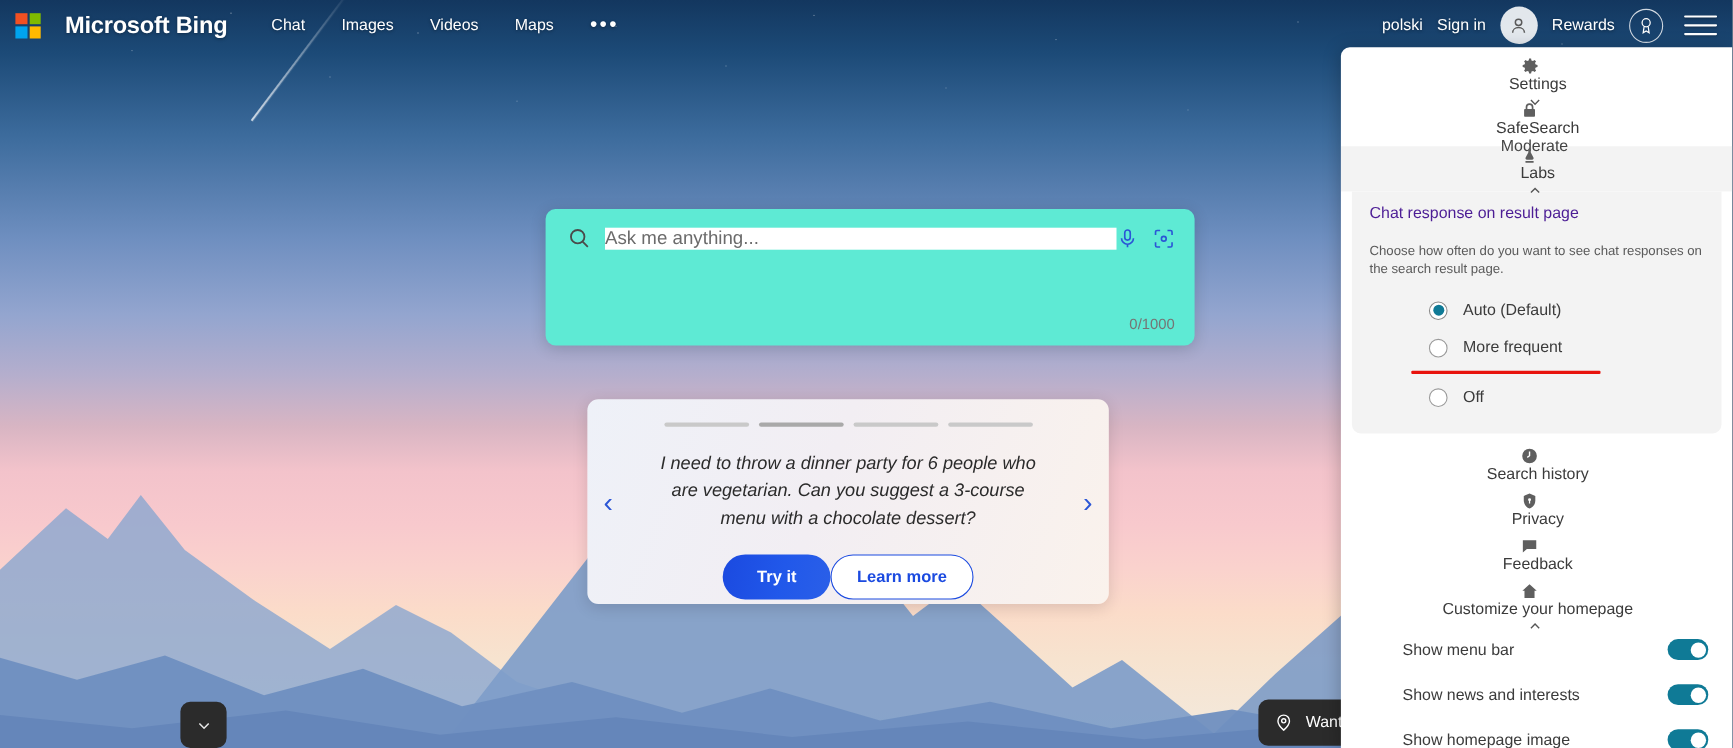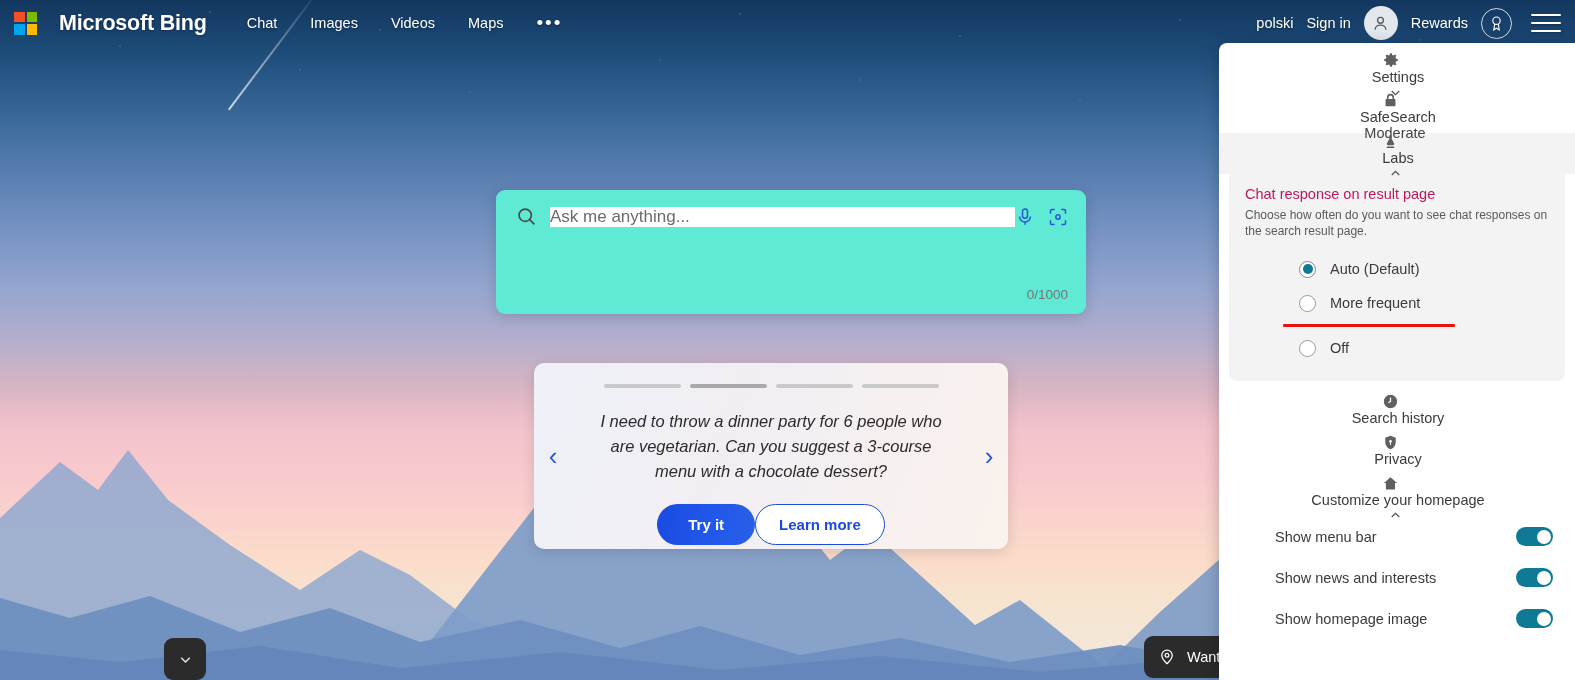--- a/index.html
+++ b/index.html
@@ -213,21 +213,21 @@
   .p-value { color:#444; font-size: 14.5px; }
   .p-chev { color:#555; display:flex; align-items:center; }
   .p-row.active { background:#f3f3f3; }
 
   .labs-body {
     background:#f3f3f3;
     margin: 0 10px 0 10px;
     border-radius: 0 0 8px 8px;
     padding: 12px 16px 16px 16px;
   }
-  .labs-title { font-size: 14.5px; color:#be185d; margin-bottom: 5px; }
+  .labs-title { font-size: 14.5px; color:#4c1d95; margin-bottom: 18px; }
   .labs-desc { font-size: 12px; color:#5a5a5a; line-height: 16px; margin-bottom: 13px; }
   .radio-row { display:flex; align-items:center; gap: 14px; height: 34px; padding-left: 54px; cursor:pointer; }
   .radio {
     width: 17px; height: 17px; border-radius:50%;
     border: 1.5px solid #9b9b9b; background:#fff;
     display:flex; align-items:center; justify-content:center; flex:none;
   }
   .radio.sel { border-color:#8a8a8a; }
   .radio.sel::after {
     content:""; width: 10px; height: 10px; border-radius:50%;
@@ -453,20 +453,28 @@
       <span class="p-ico">
         <svg width="17" height="17" viewBox="0 0 24 24" fill="#5f5f5f">
           <path d="M12 2.3 4.6 5.4v6c0 4.7 3.1 9 7.4 10.3 4.3-1.3 7.4-5.6 7.4-10.3v-6z"></path>
           <circle cx="12" cy="10.4" r="1.9" fill="#fff"></circle>
           <rect x="11.2" y="11.6" width="1.6" height="3.6" fill="#fff"></rect>
         </svg>
       </span>
       <span class="p-label">Privacy</span>
     </div>
 
+    <div class="p-row">
+      <span class="p-ico">
+        <svg width="17" height="17" viewBox="0 0 24 24" fill="#5f5f5f">
+          <path d="M3.4 4.4h17.2v11.4H8.6L3.4 20.2z"></path>
+        </svg>
+      </span>
+      <span class="p-label">Feedback</span>
+    </div>
 
     <div class="p-row">
       <span class="p-ico">
         <svg width="17" height="17" viewBox="0 0 24 24" fill="#5f5f5f">
           <path d="M12 3 2.8 11.2h2.7v9.4h12.9v-9.4h2.8z"></path>
         </svg>
       </span>
       <span class="p-label">Customize your homepage</span>
       <span class="p-chev">
         <svg width="15" height="15" viewBox="0 0 24 24" fill="none" stroke="#555" stroke-width="2">

